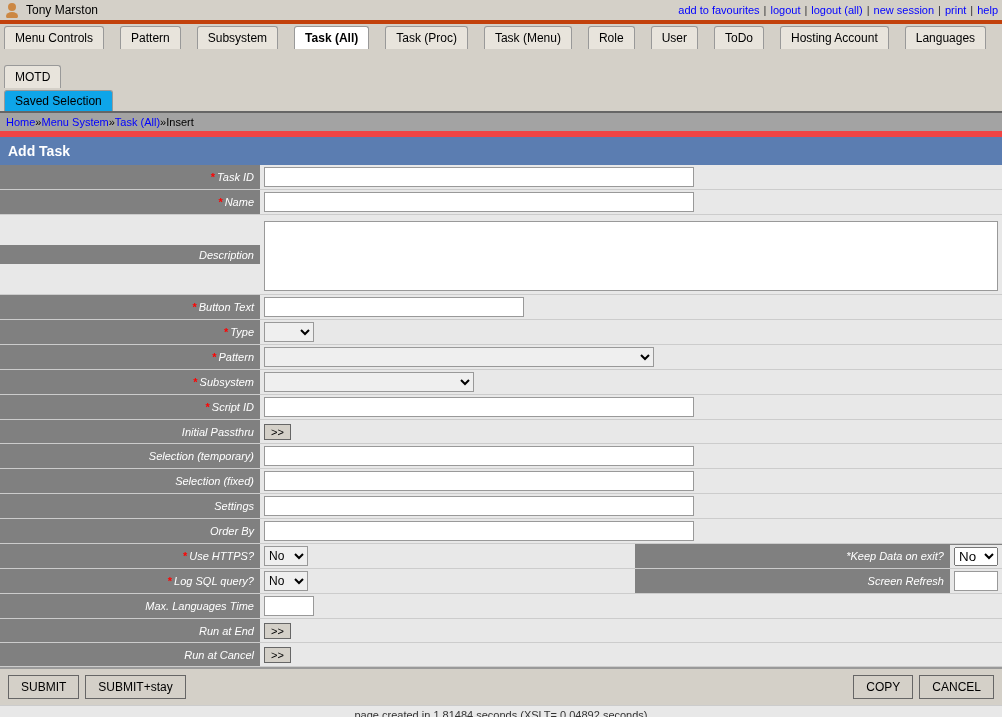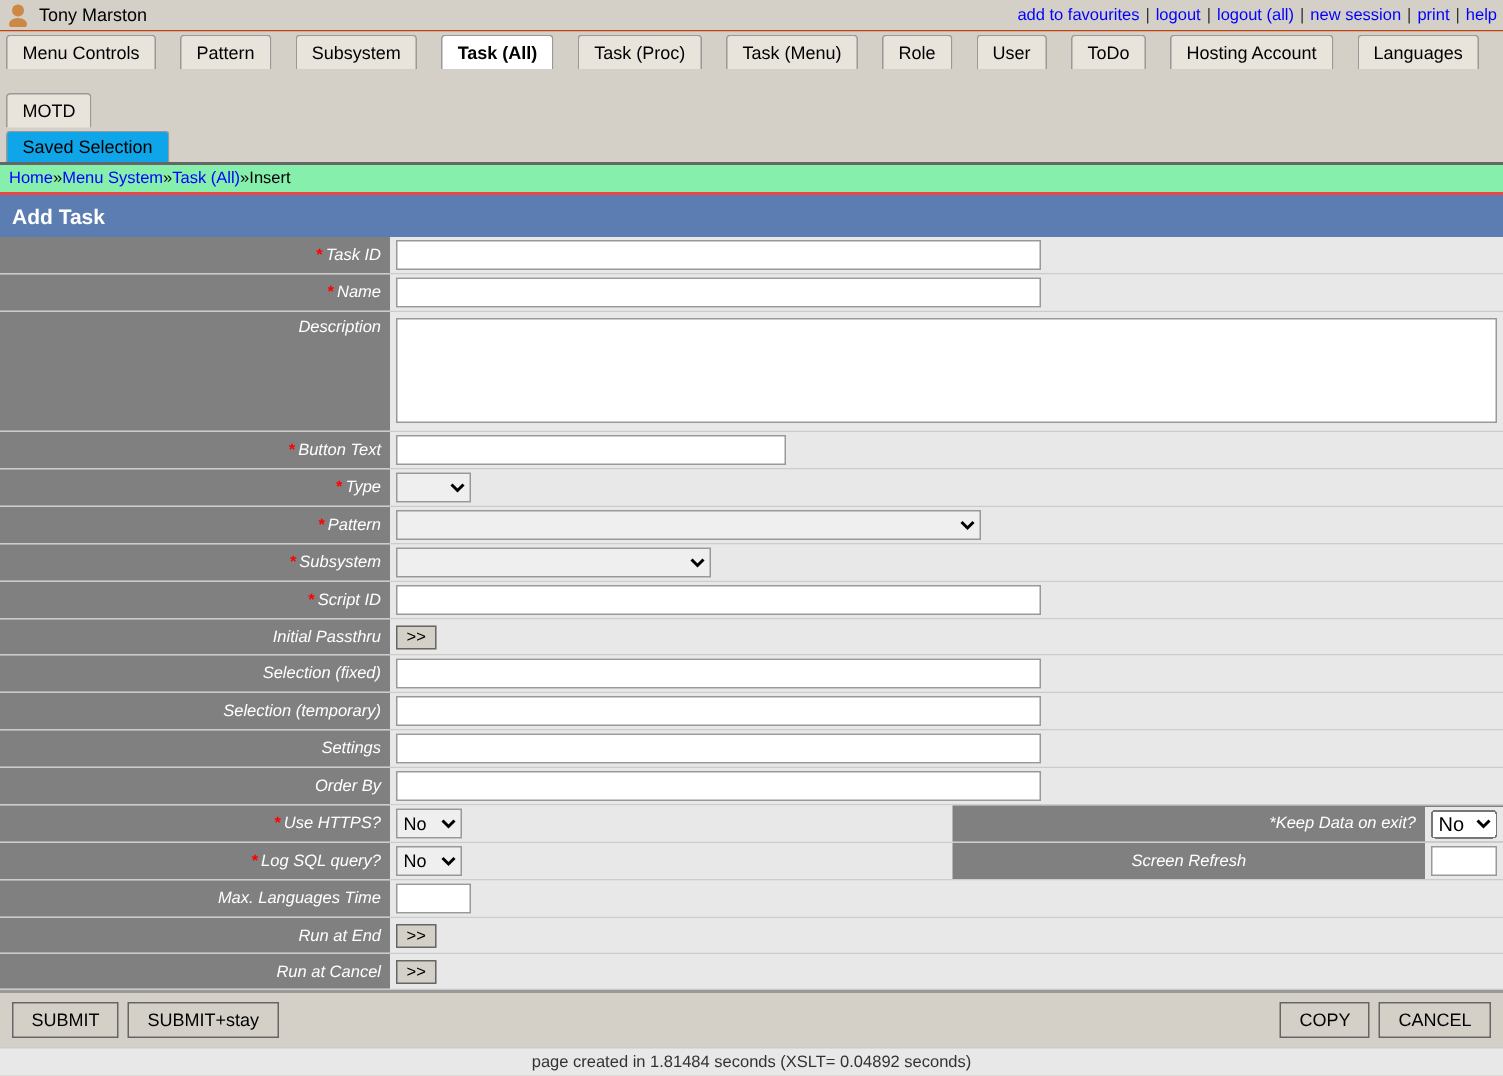--- a/index.html
+++ b/index.html
@@ -1,46 +1,46 @@
 <!DOCTYPE html>
 <html><head>
   <meta charset="utf-8">
   <style>
     * { box-sizing: border-box; margin: 0; padding: 0; }
     body { font-family: Arial, Helvetica, sans-serif; font-size: 12px; background: #d4d0c8; }
 
     
-    #top-bar { background: #d4d0c8; display: flex; align-items: center; justify-content: space-between; padding: 2px 4px; border-bottom: 1px solid #c2410c; }
+    #top-bar { background: #d4d0c8; display: flex; align-items: center; justify-content: space-between; padding: 2px 4px; border-bottom: 4px solid #c2410c; }
     #top-bar-left { display: flex; align-items: center; gap: 6px; }
     #top-bar-right { display: flex; align-items: center; gap: 4px; font-size: 11px; }
     #top-bar-right a { color: #00f; text-decoration: none; }
     .separator { color: #333; }
 
     
     #nav-tabs { background: #d4d0c8; padding: 2px 4px 0 4px; display: flex; gap: 16px; flex-wrap: wrap; }
     .nav-tab { background: #e8e4dc; border: 1px solid #999; border-bottom: none; padding: 4px 10px; cursor: pointer; font-size: 12px; border-radius: 3px 3px 0 0; color: #000; }
     .nav-tab.active { background: #fff; font-weight: bold; }
 
     
     #secondary-tabs { background: #d4d0c8; padding: 2px 4px 0 4px; display: flex; gap: 2px; border-bottom: 2px solid #666; }
     .sec-tab { background: #e8e4dc; border: 1px solid #999; border-bottom: none; padding: 3px 10px; cursor: pointer; font-size: 12px; border-radius: 3px 3px 0 0; }
     .sec-tab.active { background: #0ea5e9; }
 
     
-    #breadcrumb { background: #86efac; padding: 3px 6px; font-size: 11px; border-bottom: 2px solid #ef4444; }
+    #breadcrumb { background: #a3a3a3; padding: 3px 6px; font-size: 11px; border-bottom: 6px solid #ef4444; }
     #breadcrumb a { color: #00f; text-decoration: none; }
 
     
     #page-title-bar { background: #5b7db1; color: #fff; padding: 6px 8px; font-size: 14px; font-weight: bold; }
 
     
     #form-area { background: #e8e8e8; }
 
     .form-row { display: flex; align-items: stretch; min-height: 24px; border-bottom: 1px solid #ccc; }
-    .form-row.tall { min-height: 80px; }
+    .form-row.tall { min-height: 80px; align-items: center; }
     .form-label { background: #808080; color: #fff; width: 260px; min-width: 260px; padding: 3px 6px 3px 4px; text-align: right; font-size: 11px; display: flex; align-items: center; justify-content: flex-end; font-style: italic; }
     .form-label .required { color: #f00; margin-right: 2px; font-style: normal; font-weight: bold; }
     .form-field { flex: 1; background: #e8e8e8; padding: 2px 4px; display: flex; align-items: center; }
     .form-field.tall { align-items: flex-start; padding-top: 4px; }
 
     .form-field input[type="text"] { height: 20px; border: 1px solid #999; font-size: 12px; padding: 1px 3px; }
     .form-field input.wide { width: 430px; }
     .form-field textarea { width: 100%; height: 70px; border: 1px solid #999; font-size: 12px; padding: 2px; resize: none; background: #fff; }
     .form-field select { height: 20px; border: 1px solid #999; font-size: 12px; }
     .form-field select.small { width: 50px; }
@@ -198,30 +198,30 @@
     <div class="form-label">
       <span>Initial Passthru</span>
     </div>
     <div class="form-field">
       <button class="btn-arrow">&gt;&gt;</button>
     </div>
   </div>
 
   <div class="form-row">
     <div class="form-label">
+      <span>Selection (temporary)</span>
+    </div>
+    <div class="form-field">
+      <input type="text" class="wide" value="" style="">
+    </div>
+  </div>
+
+  <div class="form-row">
+    <div class="form-label">
       <span>Selection (fixed)</span>
-    </div>
-    <div class="form-field">
-      <input type="text" class="wide" value="" style="">
-    </div>
-  </div>
-
-  <div class="form-row">
-    <div class="form-label">
-      <span>Selection (temporary)</span>
     </div>
     <div class="form-field">
       <input type="text" class="wide" value="" style="">
     </div>
   </div>
 
   <div class="form-row">
     <div class="form-label">
       <span>Settings</span>
     </div>
@@ -269,21 +269,21 @@
       <span class="required">*</span>
       <span>Log SQL query?</span>
     </div>
     <div class="form-field" style="flex:1;">
       <select style="width:44px;">
         <option>No</option>
         <option>Yes</option>
       </select>
     </div>
     <div style="background:#808080; display:flex; align-items:center; flex:1;">
-      <div style="color:#fff; font-size:11px; font-style:italic; padding:3px 6px; text-align:right; flex:1; display:flex; align-items:center; justify-content:center;">
+      <div style="color:#fff; font-size:11px; font-style:italic; padding:3px 6px; text-align:right; flex:1; display:flex; align-items:center; justify-content:flex-end;">
         <span>Screen Refresh</span>
       </div>
       <div style="background:#e8e8e8; padding:2px 4px; display:flex; align-items:center;">
         <input type="text" style="width: 44px; height: 20px; border: 1px solid rgb(153, 153, 153);" value="">
       </div>
     </div>
   </div>
 
   <div class="form-row">
     <div class="form-label">

